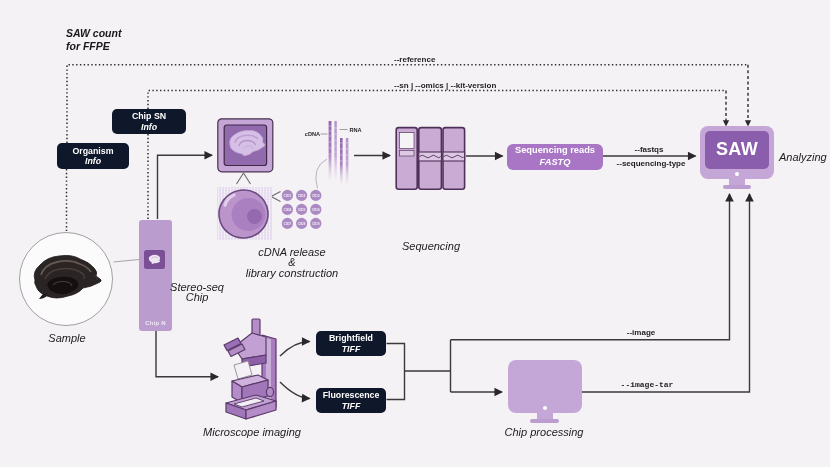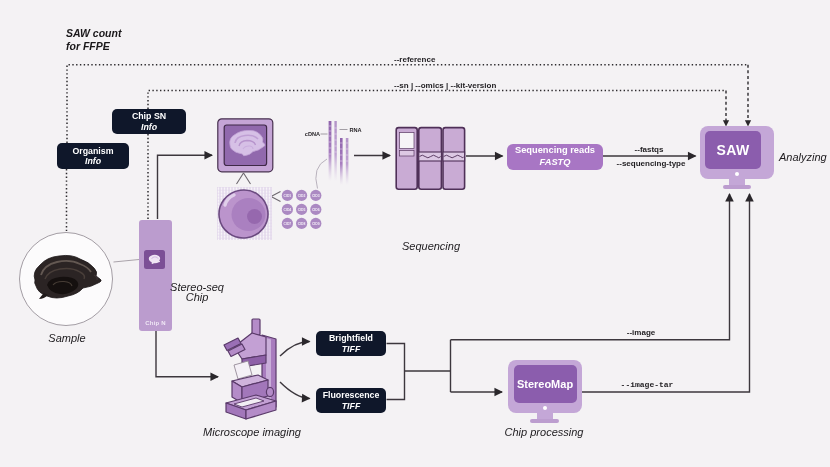--- a/index.html
+++ b/index.html
@@ -262,23 +262,28 @@
     <rect x="4.4" y="24.4" width="14.6" height="5.6" fill="#ddc9e4" stroke="#5a3a64" stroke-width="0.7"></rect>
     <g>
       <rect x="23.8" y="26" width="22.6" height="9" fill="#dcc8e4" stroke="#4f3058" stroke-width="1.1"></rect>
       <rect x="48" y="26" width="21.6" height="9" fill="#dcc8e4" stroke="#4f3058" stroke-width="1.1"></rect>
       <path d="M24.5,30.5 q2.8,-2.6 5.6,0 q2.8,2.6 5.6,0 q2.8,-2.6 5.6,0 q2.8,2.6 4.4,0" stroke="#4f3058" stroke-width="0.9" fill="none"></path>
       <path d="M48.7,30.5 q2.8,-2.6 5.6,0 q2.8,2.6 5.6,0 q2.8,-2.6 5.6,0 q2.8,2.6 3.6,0" stroke="#4f3058" stroke-width="0.9" fill="none"></path>
     </g>
   </svg>
   <div class="cap" style="left:396px;top:196px;width:70px;margin-top:45px;">Sequencing</div>
 
+  <div class="cap" style="left:236px;top:247px;width:112px;">
+    <div>cDNA release</div>
+    <div>&amp;</div>
+    <div>library construction</div>
+  </div>
 
   <div class="monitor-body" style="left:700px;top:126px;width:74px;height:53px;"></div>
-  <div class="monitor-screen" style="left:705px;top:130.5px;width:56px;height:38px;font-size:14px;letter-spacing:.4px;align-items:center;">
+  <div class="monitor-screen" style="left:705px;top:130.5px;width:64px;height:38px;font-size:18px;letter-spacing:.4px;align-items:center;">
     <span>SAW</span>
   </div>
   <div class="monitor-dot" style="left:735px;top:171.5px;"></div>
   <div class="monitor-neck" style="left:729px;top:179px;width:16px;height:6px;"></div>
   <div class="monitor-base" style="left:723px;top:184.5px;width:28px;height:4px;"></div>
   <div class="cap" style="left:779px;top:152px;text-align:left;">Analyzing</div>
 
   <svg class="abs" style="left:222px;top:315px" width="60" height="106" viewBox="0 0 60 106">
     <g stroke="#5a3a6a" stroke-width="1.2" stroke-linejoin="round">
       <rect x="30" y="4" width="8" height="16" rx="1" fill="#b48cc8"></rect>
@@ -295,21 +300,18 @@
       <ellipse cx="48" cy="77" rx="3.6" ry="4.6" fill="#b48cc8"></ellipse>
       <path d="M4,88 L34,80 L54,86 L24,95 Z" fill="#c3a0d4"></path>
       <path d="M12,89 L34,83 L42,86 L20,92 Z" fill="#f2eef4" stroke-width="0.9"></path>
       <path d="M4,88 L24,95 L24,104 L4,97 Z" fill="#a277ba"></path>
       <path d="M24,95 L54,86 L54,95 L24,104 Z" fill="#b48cc8"></path>
     </g>
   </svg>
   <div class="cap" style="left:197px;top:427px;width:110px;">Microscope imaging</div>
 
   <div class="monitor-body" style="left:508px;top:360px;width:74px;height:53px;"></div>
-  <div class="monitor-screen" style="left:513.5px;top:364.5px;width:63px;height:38.5px;font-size:11px;">
-    <span>StereoMap</span>
-  </div>
   <div class="monitor-dot" style="left:543px;top:405.5px;"></div>
   <div class="monitor-neck" style="left:537px;top:413px;width:16px;height:6px;"></div>
   <div class="monitor-base" style="left:530px;top:418.5px;width:29px;height:4px;"></div>
   <div class="cap" style="left:490px;top:427px;width:108px;">Chip processing</div>
 
 </div>
 
 </body></html>

